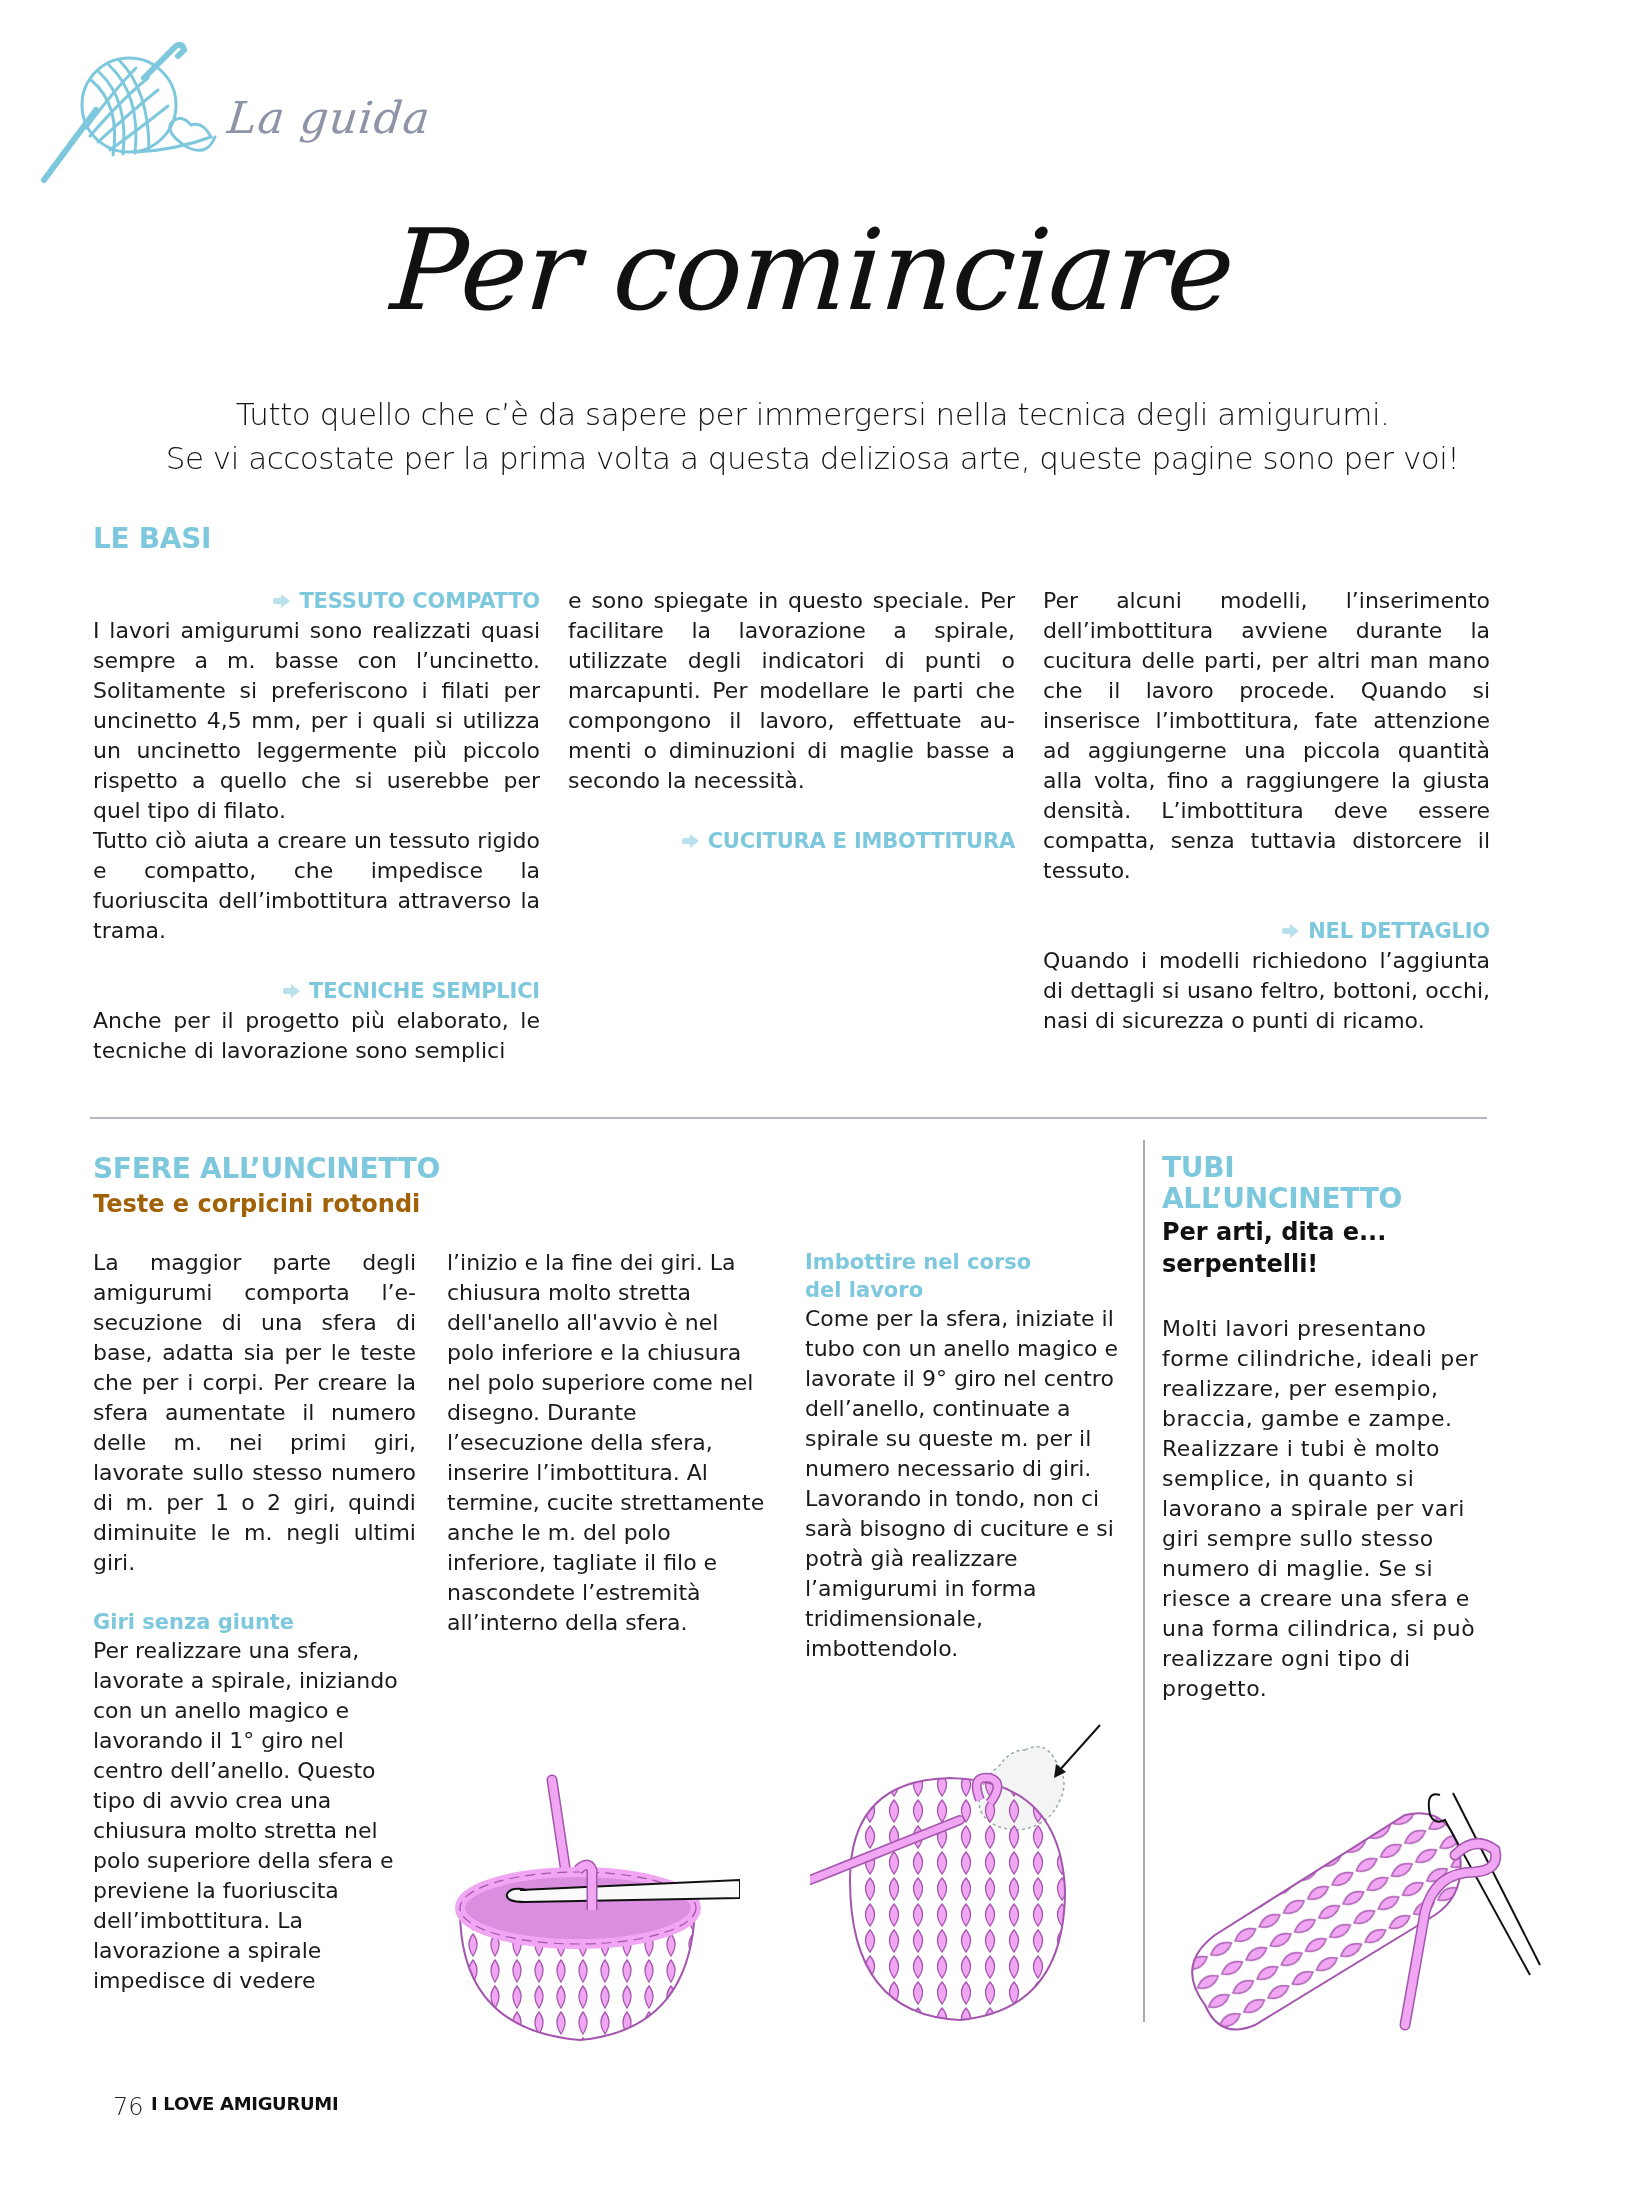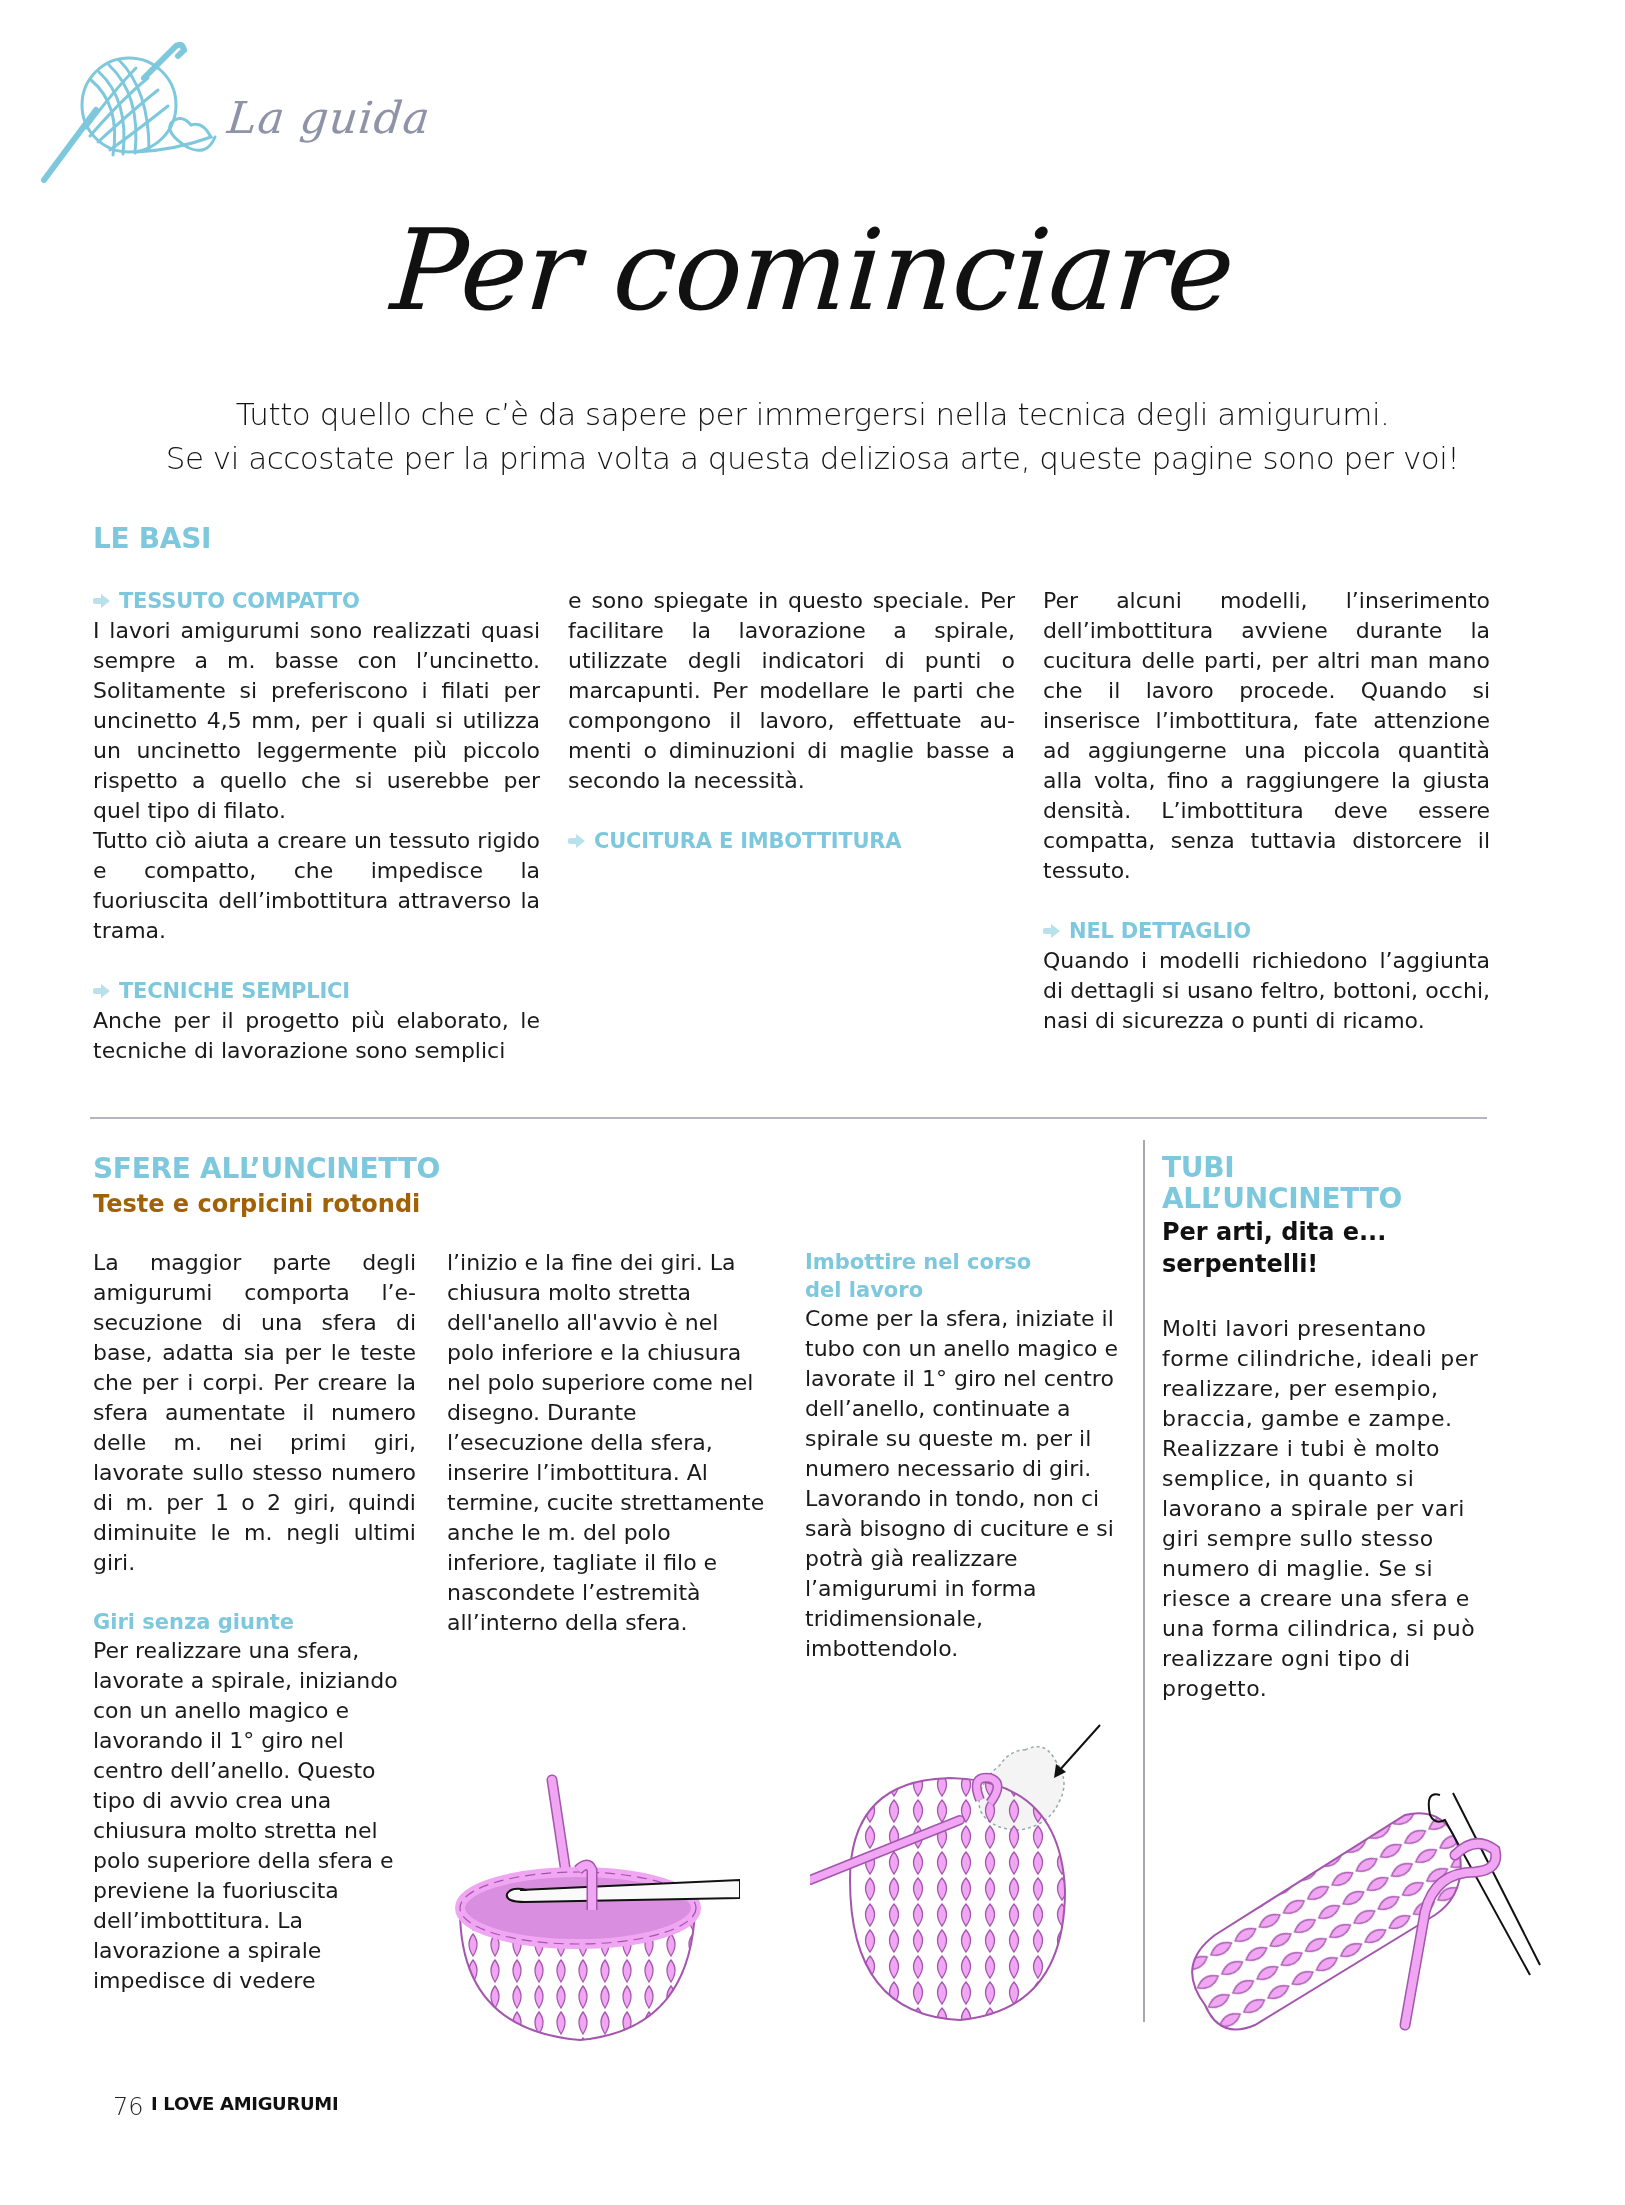--- a/index.html
+++ b/index.html
@@ -18,21 +18,21 @@
   
   .intro-line { left: 0; width: 1625px; text-align: center; font-size: 31px; color: #141414; font-weight: 300; letter-spacing: -0.5px; }
   #intro-1 { top: 396px; }
   #intro-2 { top: 440px; }
   .sec-title { font-weight: bold; font-size: 28px; color: #7ec8de; letter-spacing: -0.3px; }
 
   #basi-title { left: 93px; top: 522px; }
 
   .col { position: absolute; font-size: 22px; line-height: 30px; color: #1a1a1a; text-align: justify; hyphens: manual; }
   .col p { margin: 0; }
-  .sub { font-weight: bold; color: #7ec8de; font-size: 21px; letter-spacing: -0.2px; display: flex; align-items: center; gap: 8px; text-align: left; }
+  .sub { font-weight: bold; color: #7ec8de; font-size: 21px; letter-spacing: -0.2px; display: flex; align-items: center; gap: 8px; text-align: left; justify-content: flex-end; }
   .arrow { display: inline-block; width: 18px; height: 14px; position: relative; }
   .arrow::before { content: ""; position: absolute; left: 0; top: 4px; width: 10px; height: 6px; background: #b9e1ec; border-radius: 2px; }
   .arrow::after { content: ""; position: absolute; left: 8px; top: 0; border-left: 9px solid #b9e1ec; border-top: 7px solid transparent; border-bottom: 7px solid transparent; }
   .gap { height: 30px; }
 
   #basi-c1 { left: 93px; top: 586px; width: 447px; }
   #basi-c2 { left: 568px; top: 586px; width: 447px; }
   #basi-c3 { left: 1043px; top: 586px; width: 447px; }
 
   #divider { left: 90px; top: 1117px; width: 1397px; height: 2px; background: #b3b7c2; }
@@ -140,21 +140,21 @@
   <div class="sub2">Giri senza giunte</div>
   <p>Per realizzare una sfera, lavorate a spirale, iniziando con un anello magico e lavorando il 1° giro nel centro dell’anello. Questo tipo di avvio crea una chiusura molto stretta nel polo superiore della sfera e previene la fuoriuscita dell’imbottitura. La lavorazione a spirale impedisce di vedere</p>
 </div>
 
 <div class="col2" id="low-c2">
   <p>l’inizio e la fine dei giri. La chiusura molto stretta dell'anello all'avvio è nel polo inferiore e la chiusura nel polo superiore come nel disegno. Durante l’esecuzione della sfera, inserire l’imbottitura. Al termine, cucite strettamente anche le m. del polo inferiore, tagliate il filo e nascondete l’estremità all’interno della sfera.</p>
 </div>
 
 <div class="col2" id="low-c3">
   <div class="sub2" style="width:250px;">Imbottire nel corso del lavoro</div>
-  <p>Come per la sfera, iniziate il tubo con un anello magico e lavorate il 1° giro nel centro dell’anello, continuate a spirale su queste m. per il numero necessario di giri. Lavorando in tondo, non ci sarà bisogno di cuciture e si potrà già realizzare l’amigurumi in forma tridimensionale, imbottendolo.</p>
+  <p>Come per la sfera, iniziate il tubo con un anello magico e lavorate il 9° giro nel centro dell’anello, continuate a spirale su queste m. per il numero necessario di giri. Lavorando in tondo, non ci sarà bisogno di cuciture e si potrà già realizzare l’amigurumi in forma tridimensionale, imbottendolo.</p>
 </div>
 
 <div class="abs sec-title" id="tubi-title">
   <div>TUBI</div>
   <div>ALL’UNCINETTO</div>
 </div>
 <div class="abs" id="tubi-sub">
   <div>Per arti, dita e...</div>
   <div>serpentelli!</div>
 </div>

